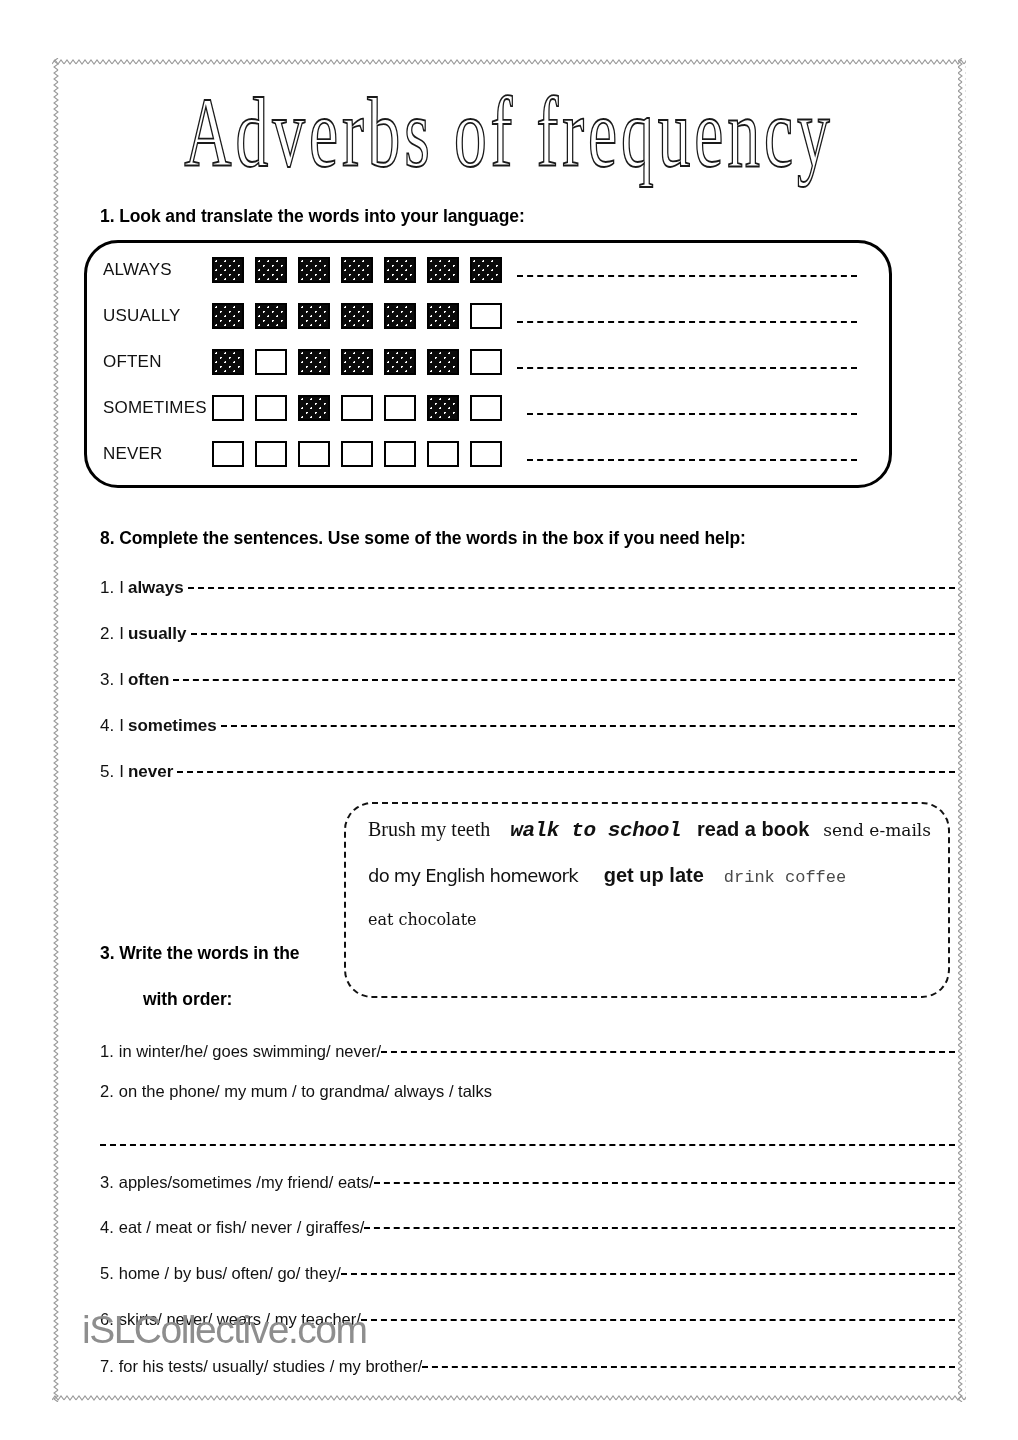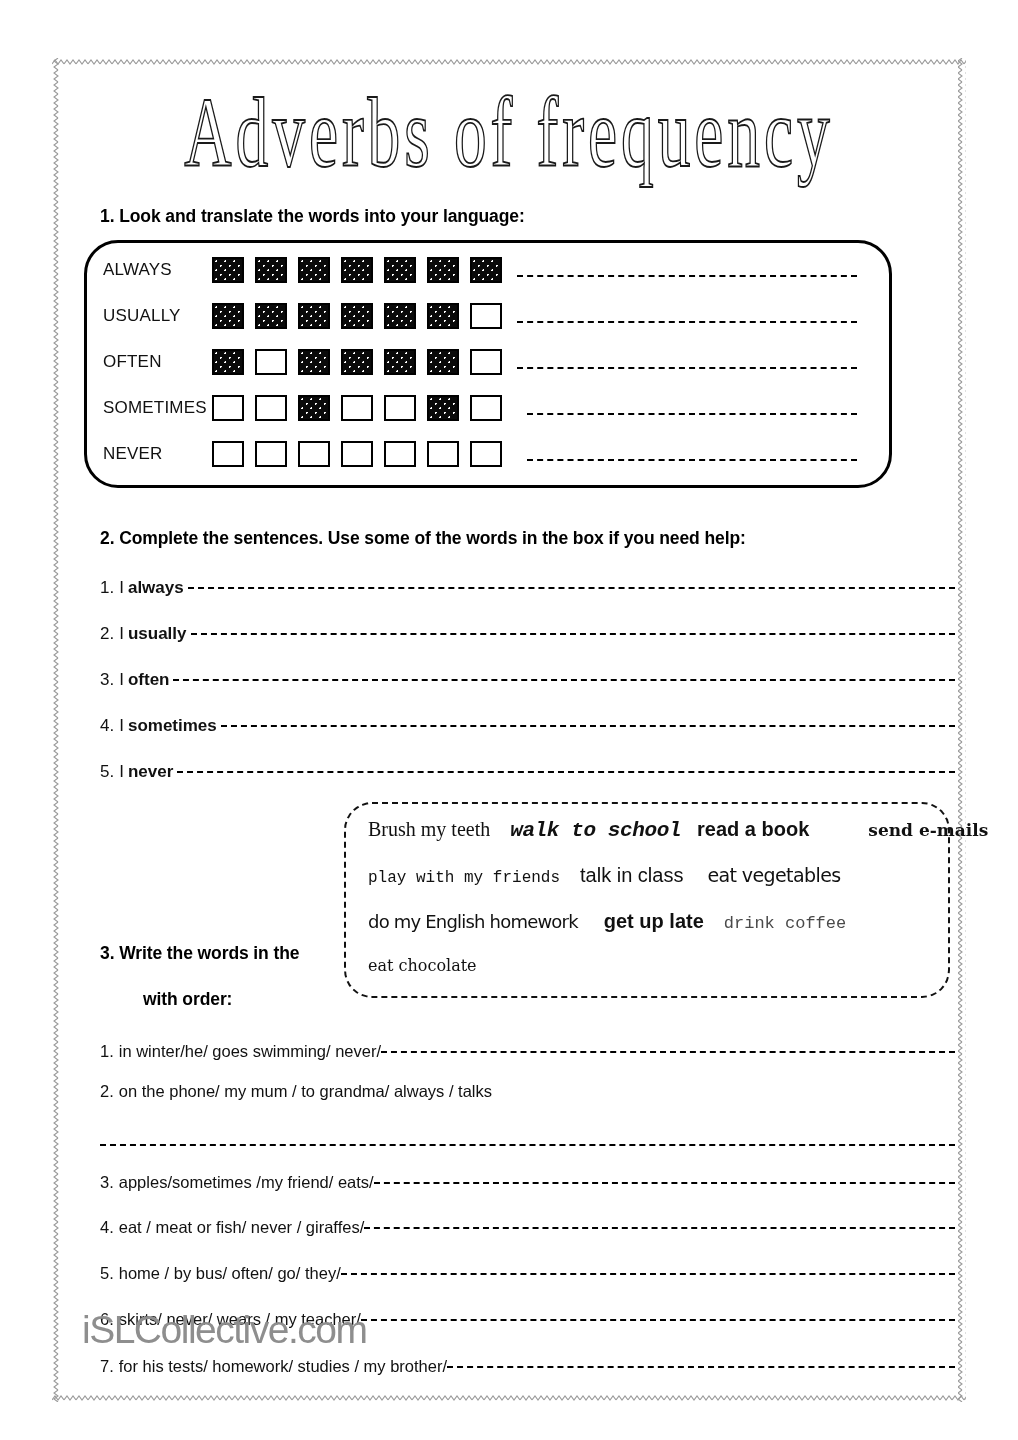--- a/index.html
+++ b/index.html
@@ -150,21 +150,21 @@
   .bank-line {
     display: flex;
     align-items: baseline;
     margin-bottom: 4px;
     height: 42px;
   }
   .bank-item { white-space: nowrap; color: #111; }
   .bk-serif      { font-family: "Liberation Serif", serif;    font-size: 20px; }
   .bk-script     { font-family: "DejaVu Serif", serif;        font-size: 21px; font-style: italic; font-weight: bold; letter-spacing: -0.4px; }
   .bk-sansbold   { font-family: "Liberation Sans", sans-serif;font-size: 20px; font-weight: bold; }
-  .bk-thin       { font-family: "DejaVu Serif", serif;        font-size: 17px; font-weight: 700; margin-left: 45px; }
+  .bk-thin       { font-family: "DejaVu Serif", serif;        font-size: 17px; font-weight: 400; }
   .bk-mono       { font-family: "Liberation Mono", monospace; font-size: 16px; }
   .bk-sans       { font-family: "Liberation Sans", sans-serif;font-size: 20px; }
   .bk-round      { font-family: "DejaVu Sans", sans-serif;    font-size: 19px; letter-spacing: -0.6px; }
   .bk-narrow     { font-family: "DejaVu Sans", sans-serif;    font-size: 18px; letter-spacing: -0.8px; }
   .bk-monolight  { font-family: "Liberation Mono", monospace; font-size: 17px; color: #4a4a4a; }
   .bk-smallserif { font-family: "DejaVu Serif", serif;        font-size: 16px; }
 
   
   .order-row {
     position: absolute;
@@ -288,21 +288,21 @@
         <span class="sq"></span>
         <span class="sq"></span>
         <span class="sq"></span>
         <span class="sq"></span>
       </span>
       <span class="freq-line" style="left:440px;width:330px;"></span>
     </div>
 
   </div>
 
-  <div class="section-heading" id="heading-2">2. Complete the sentences. Use some of the words in the box if you need help:</div>
+  <div class="section-heading" id="heading-2">8. Complete the sentences. Use some of the words in the box if you need help:</div>
 
   <div class="sentence-row" style="top:562px;">
     <span class="num">1.</span>
     <span>I</span>
     <span class="adv" style="margin-left:4px;">always</span>
     <span class="fill-line"></span>
   </div>
   <div class="sentence-row" style="top:608px;">
     <span class="num">2.</span>
     <span>I</span>
@@ -329,25 +329,20 @@
   </div>
 
   <div id="word-bank">
     <div class="bank-line">
       <span class="bank-item bk-serif" style="margin-right:20px;">Brush my teeth</span>
       <span class="bank-item bk-script" style="margin-right:16px;font-family:Liberation Mono, monospace;">walk to school</span>
       <span class="bank-item bk-sansbold" style="margin-right:14px;">read a book</span>
       <span class="bank-item bk-thin">send e-mails</span>
     </div>
     <div class="bank-line">
-      <span class="bank-item bk-mono" style="margin-right:20px;">play with my friends</span>
-      <span class="bank-item bk-sans" style="margin-right:24px;">talk in class</span>
-      <span class="bank-item bk-round">eat vegetables</span>
-    </div>
-    <div class="bank-line">
       <span class="bank-item bk-narrow" style="margin-right:26px;">do my English homework</span>
       <span class="bank-item bk-sansbold" style="margin-right:20px;">get up late</span>
       <span class="bank-item bk-monolight">drink coffee</span>
     </div>
     <div class="bank-line">
       <span class="bank-item bk-smallserif">eat chocolate</span>
     </div>
   </div>
 
   <div class="section-heading" id="heading-3a">3. Write the words in the</div>
@@ -384,19 +379,19 @@
   </div>
 
   <div class="order-row" style="top:1294px;">
     <span class="num" style="margin-right:5px;">6.</span>
     <span>skirts/ never/ wears / my teacher/</span>
     <span class="fill-line" style="margin-left:0;"></span>
   </div>
 
   <div class="order-row" style="top:1341px;">
     <span class="num" style="margin-right:5px;">7.</span>
-    <span>for his tests/ homework/ studies / my brother/</span>
+    <span>for his tests/ usually/ studies / my brother/</span>
     <span class="fill-line" style="margin-left:0;"></span>
   </div>
 
   <div id="watermark">iSLCollective.com</div>
 
 </div>
 
 </body></html>

